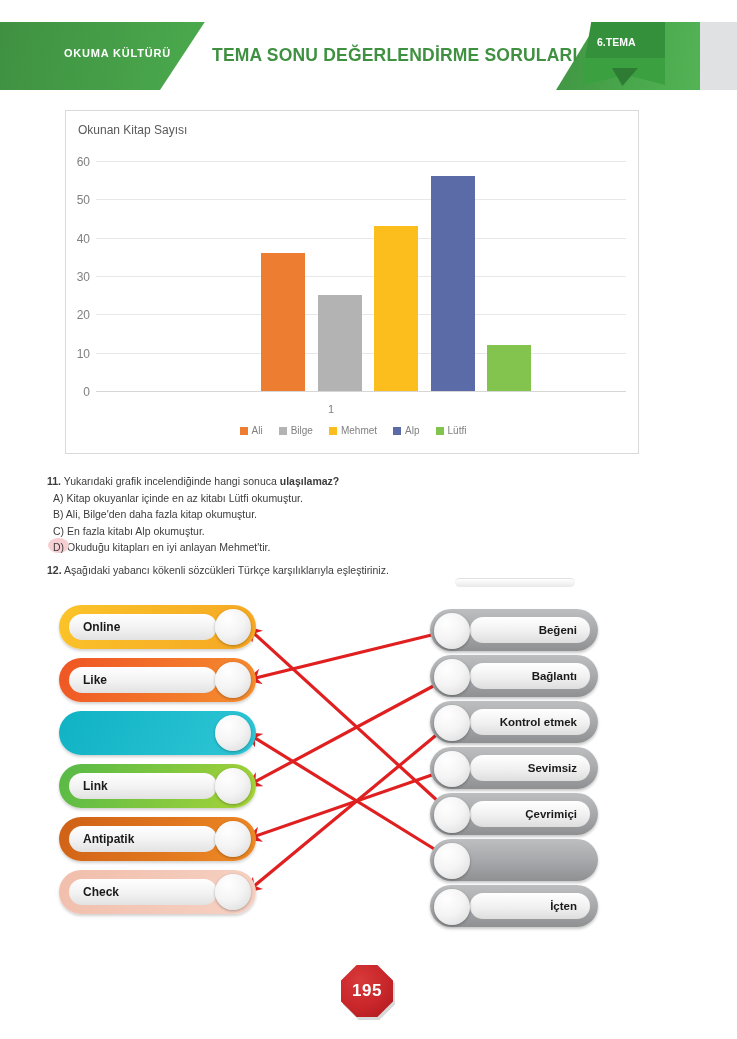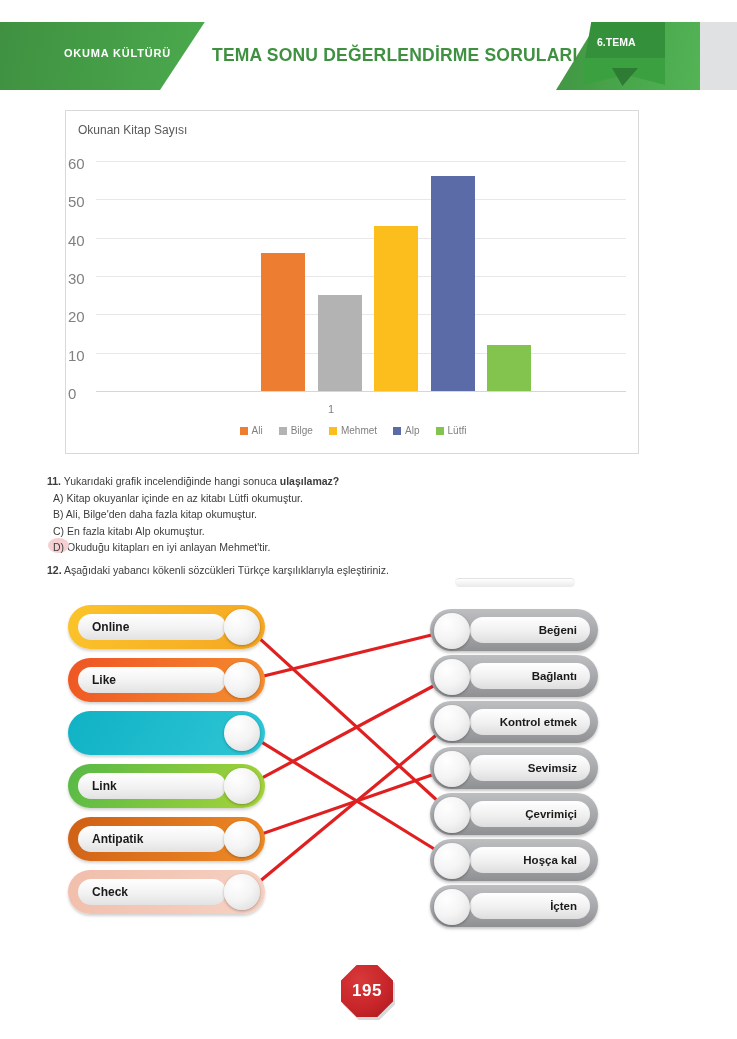--- a/index.html
+++ b/index.html
@@ -91,23 +91,23 @@
   .gridline {
     position: absolute; left: 0; width: 530px;
     height: 1px; background: #e8e8e8;
   }
   .axis-zero {
     position: absolute; left: 0; width: 530px;
     height: 1px; background: #d6d6d6;
   }
   .ytick {
     position: absolute; right: 536px;
-    font-size: 15px; color: #808080;
+    font-size: 12px; color: #808080;
     transform: translateY(-6px);
-    text-align: left; width: 22px;
+    text-align: right; width: 22px;
   }
   .bar { position: absolute; bottom: 0; }
   .xcat {
     position: absolute; left: 0; width: 530px;
     top: 292px; text-align: center;
     font-size: 11px; color: #808080;
   }
   .legend {
     position: absolute; left: 0; top: 314px;
     width: 574px; display: flex; justify-content: center;
@@ -133,21 +133,21 @@
   }
   .opt-d-text { position: relative; z-index: 1; }
 
   
   .match-area {
     position: absolute; left: 0; top: 595px;
     width: 737px; height: 345px;
   }
   
   .pill-l {
-    position: absolute; left: 68px;
+    position: absolute; left: 59px;
     width: 197px; height: 44px;
     border-radius: 22px;
     display: flex; align-items: center;
     box-shadow: 0 2px 3px rgba(0,0,0,.18);
   }
   .pill-l-inner {
     position: absolute; left: 10px; top: 9px;
     width: 148px; height: 26px;
     border-radius: 13px;
     background: linear-gradient(180deg, #ffffff 0%, #f2f2f2 55%, #e2e2e2 100%);
@@ -394,23 +394,20 @@
           </div>
           <div class="pill-knob"></div>
         </div>
         <div class="pill-r" style="top: 198px;">
           <div class="pill-r-inner">
             <span class="pill-r-label">Çevrimiçi</span>
           </div>
           <div class="pill-knob"></div>
         </div>
         <div class="pill-r" style="top: 244px;">
-          <div class="pill-r-inner">
-            <span class="pill-r-label">Hoşça kal</span>
-          </div>
           <div class="pill-knob"></div>
         </div>
         <div class="pill-r" style="top: 290px;">
           <div class="pill-r-inner">
             <span class="pill-r-label">İçten</span>
           </div>
           <div class="pill-knob"></div>
         </div>
       </div>
   </div>

